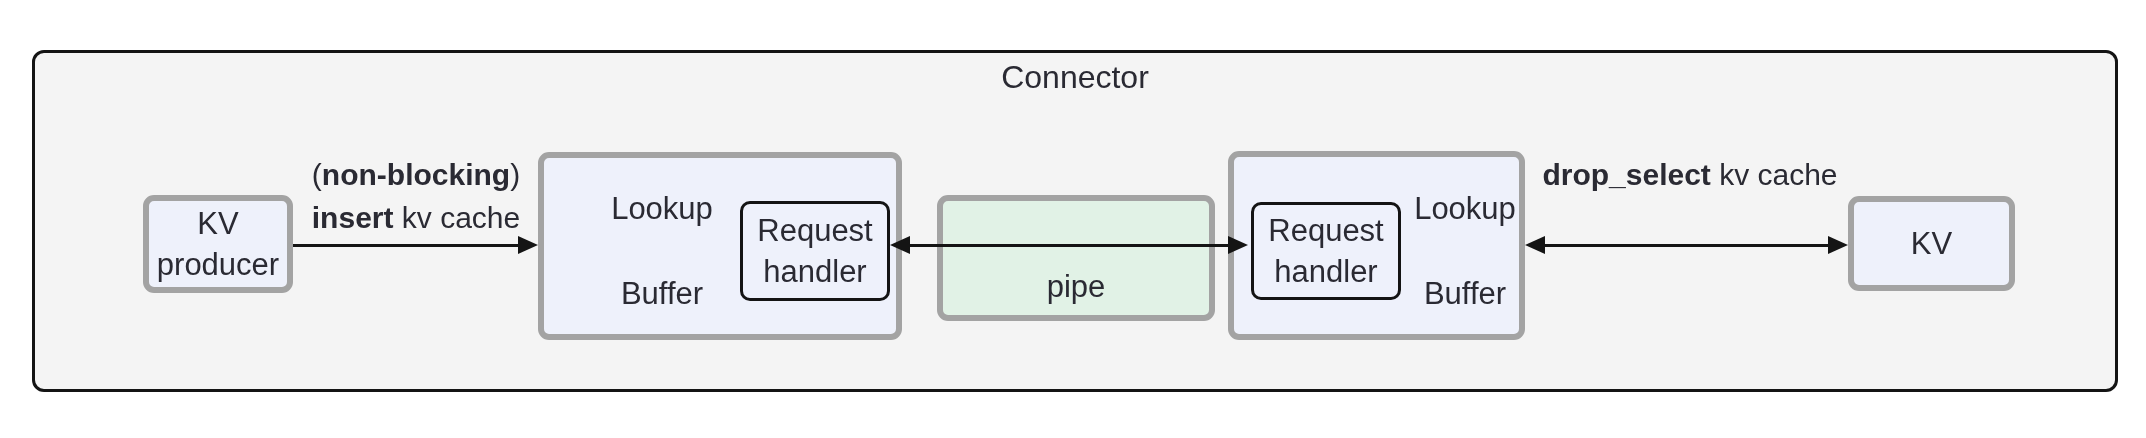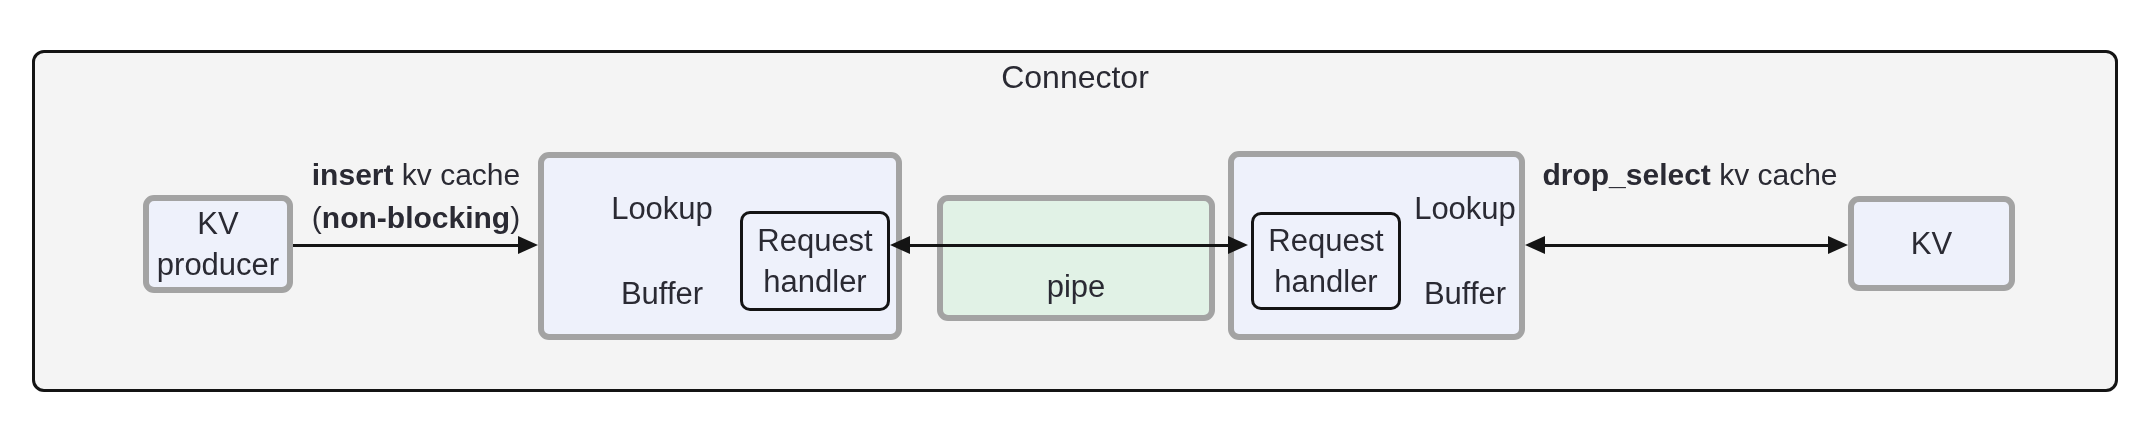--- a/index.html
+++ b/index.html
@@ -51,21 +51,21 @@
   }
   .buffer-text.left-side{left:38px;top:43px;width:160px;height:100px;}
   .buffer-text.right-side{left:170px;top:45px;width:122px;height:98px;}
   .request-handler{
     position:absolute;
     background:#eef1fb;
     border:3px solid #141414;
     border-radius:10px;
     box-sizing:border-box;
     display:flex;flex-direction:column;align-items:center;justify-content:center;
-    font-size:31px;line-height:41px;text-align:center;margin-top:10px;
+    font-size:31px;line-height:41px;text-align:center;
   }
   .request-handler.in-left{left:196px;top:43px;width:150px;height:100px;}
   .request-handler.in-right{left:17px;top:45px;width:150px;height:98px;}
   .pipe{
     left:937px;top:195px;width:278px;height:126px;
     background:#e1f2e6;
     justify-content:flex-end;
     z-index:1;
   }
   .pipe-label{
@@ -116,22 +116,22 @@
   <div class="title">Connector</div>
 
   <div class="node kv-producer">
     <div>KV</div>
     <div>producer</div>
   </div>
 
   <div class="edge-line line1"></div>
   <div class="head to-right head1"></div>
   <div class="edge-label label1">
+    <div><span>(</span><span class="b">non-blocking</span><span>)</span></div>
     <div><span class="b">insert</span><span> kv cache</span></div>
-    <div><span>(</span><span class="b">non-blocking</span><span>)</span></div>
   </div>
 
   <div class="node lookup-buffer-left">
     <div class="buffer-text left-side">
       <div>Lookup</div>
       <div>Buffer</div>
     </div>
     <div class="request-handler in-left">
       <div>Request</div>
       <div>handler</div>

